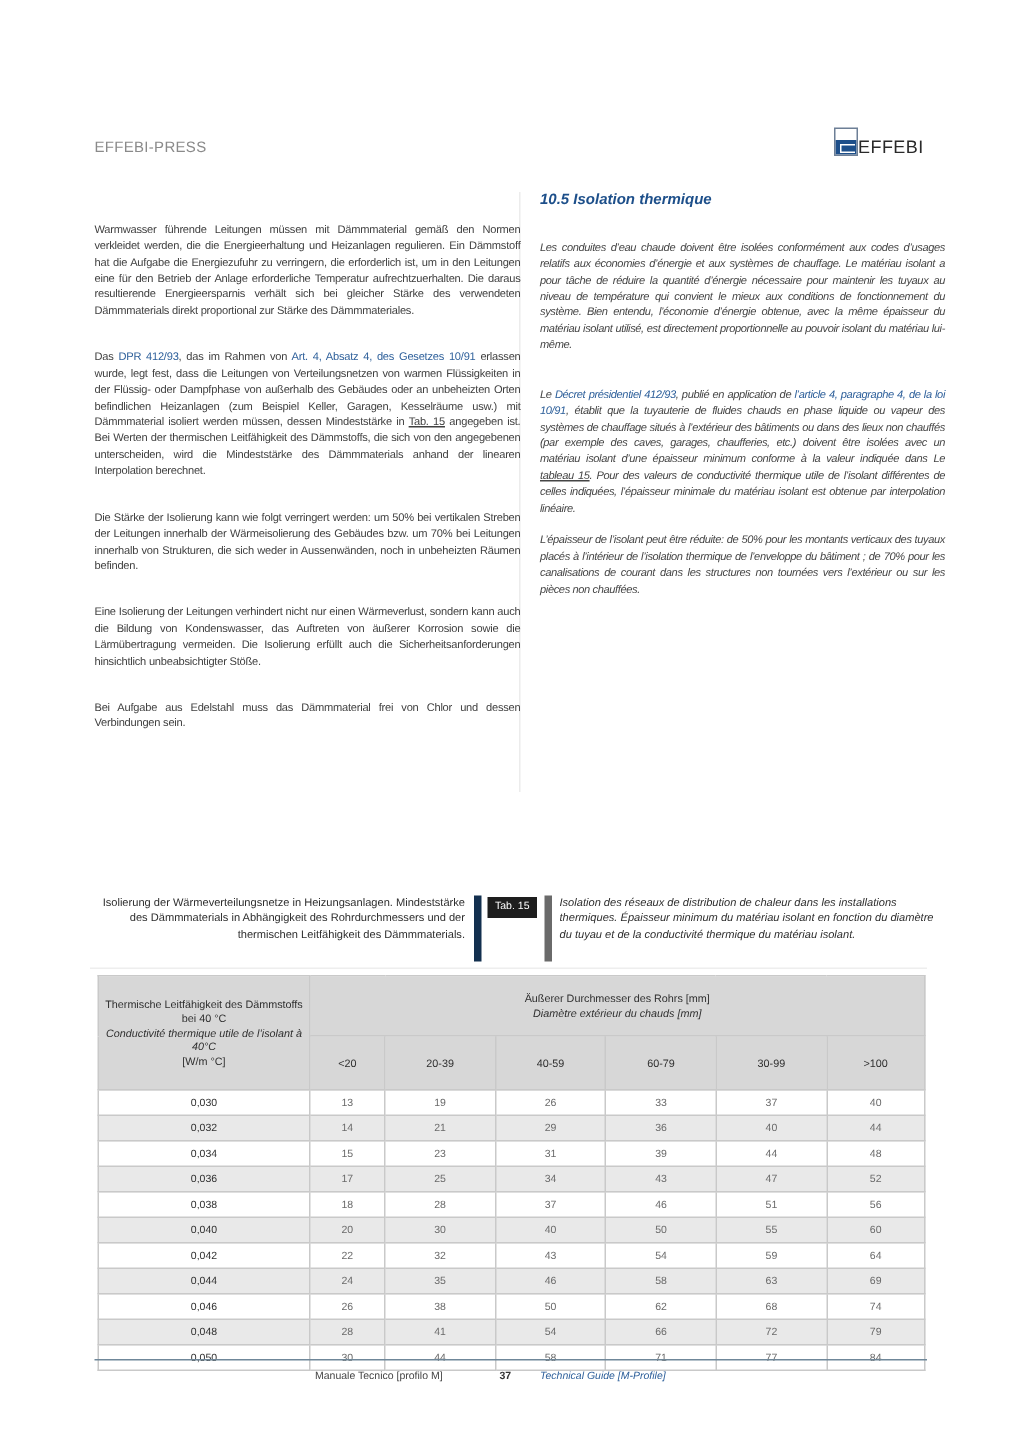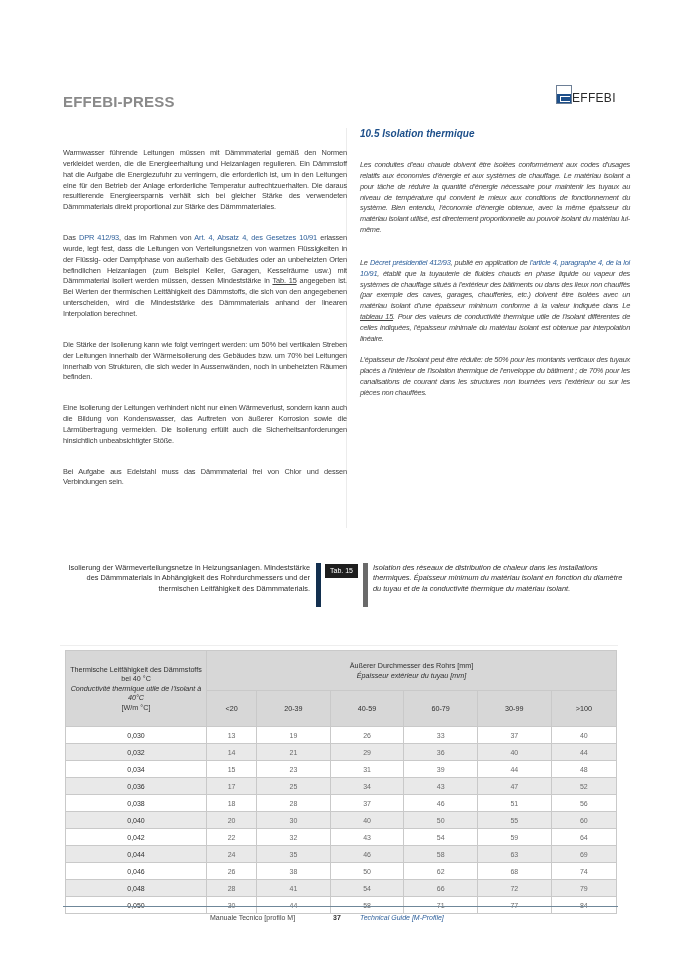--- a/index.html
+++ b/index.html
@@ -1,19 +1,19 @@
 <!DOCTYPE html>
 <html><head>
 <meta charset="utf-8">
 <style>
   * { box-sizing: border-box; margin: 0; padding: 0; }
   html, body { width: 678px; height: 959px; background: #ffffff; overflow: hidden; }
   body { position: relative; font-family: "Liberation Sans", sans-serif; color: #3a3a3a; }
 
-  .header-brand { position: absolute; left: 63px; top: 93px; font-size: 15px; font-weight: bold; color: #8a8a8a; letter-spacing: 0.2px; }
+  .header-brand { position: absolute; left: 63px; top: 93px; font-size: 10px; font-weight: normal; color: #8a8a8a; letter-spacing: 0.2px; }
   .logo { position: absolute; left: 556px; top: 84px; height: 20px; display: flex; align-items: flex-end; }
   .logo-mark { width: 16px; height: 19px; position: relative; border: 1px solid #6d7f96; background: linear-gradient(#ffffff 0 45%, #1d4f8a 45% 100%); }
   .logo-mark::after { content: ""; position: absolute; left: 3px; top: 10px; width: 9px; height: 4px; border: 1.5px solid #ffffff; border-right: none; }
   .logo-text { font-size: 12px; color: #2a2a2a; letter-spacing: 0.3px; margin-left: 0px; line-height: 12px; }
 
   .col-divider { position: absolute; left: 346px; top: 128px; width: 1px; height: 400px; background: #ececec; }
 
   .col { position: absolute; top: 128px; width: 284px; }
   .col-de { left: 63px; }
   .col-fr { left: 360px; width: 270px; }
@@ -21,21 +21,21 @@
   .col-de h2 { color: #2d2d2d; }
   .col-fr h2 { color: #1d4f8a; font-style: italic; }
   .col p { font-size: 7.4px; line-height: 10.85px; text-align: justify; margin-bottom: 10.5px; margin-top: 20px; }
   .col-de p { font-family: "Liberation Sans", sans-serif; letter-spacing: -0.15px; color: #404040; }
   .col-fr p { font-style: italic; letter-spacing: -0.25px; color: #454545; }
   .col-fr p.gap { margin-top: 22px; }
   .col-fr p.gap2 { margin-top: 8px; }
   .link { color: #2d5f9a; }
   .link-u { text-decoration: underline; }
 
-  .caption { position: absolute; top: 563px; left: 60px; width: 560px; height: 46px; }
+  .caption { position: absolute; top: 597px; left: 60px; width: 560px; height: 46px; }
   .cap-de { position: absolute; left: 0; width: 250px; top: 0; text-align: right; font-size: 7.4px; line-height: 10.4px; color: #2d2d2d; }
   .cap-bar-de { position: absolute; left: 256px; top: 0; width: 5px; height: 44px; background: #13304f; }
   .tab-label { position: absolute; left: 265px; top: 1px; width: 33px; height: 14px; background: #1e1e1e; color: #ffffff; font-size: 7px; line-height: 14px; text-align: center; }
   .cap-bar-fr { position: absolute; left: 303px; top: 0; width: 5px; height: 44px; background: #6a6a6a; }
   .cap-fr { position: absolute; left: 313px; top: 0; width: 250px; font-size: 7.4px; line-height: 10.4px; font-style: italic; color: #2d2d2d; }
   .cap-sep { position: absolute; left: 60px; top: 645px; width: 558px; height: 1px; background: #eeeeee; }
 
   table.spec { position: absolute; left: 65px; top: 650px; width: 552px; border-collapse: collapse; font-size: 7px; color: #555; }
   table.spec th, table.spec td { border: 1px solid #c9c9c9; text-align: center; }
   table.spec thead th { background: #d7d7d7; color: #2f2f2f; font-weight: normal; }
@@ -93,21 +93,21 @@
 <table class="spec">
   <thead>
     <tr>
       <th class="corner" rowspan="2">
         <span>Thermische Leitfähigkeit des Dämmstoffs bei 40 °C</span><br>
         <i>Conductivité thermique utile de l’isolant à 40°C</i><br>
         <span>[W/m °C]</span>
       </th>
       <th class="group" colspan="6">
         <span>Äußerer Durchmesser des Rohrs [mm]</span><br>
-        <i>Épaisseur extérieur du tuyau [mm]</i>
+        <i>Diamètre extérieur du chauds [mm]</i>
       </th>
     </tr>
     <tr>
       <th class="band">&lt;20</th>
       <th class="band">20-39</th>
       <th class="band">40-59</th>
       <th class="band">60-79</th>
       <th class="band">30-99</th>
       <th class="band">&gt;100</th>
     </tr>

